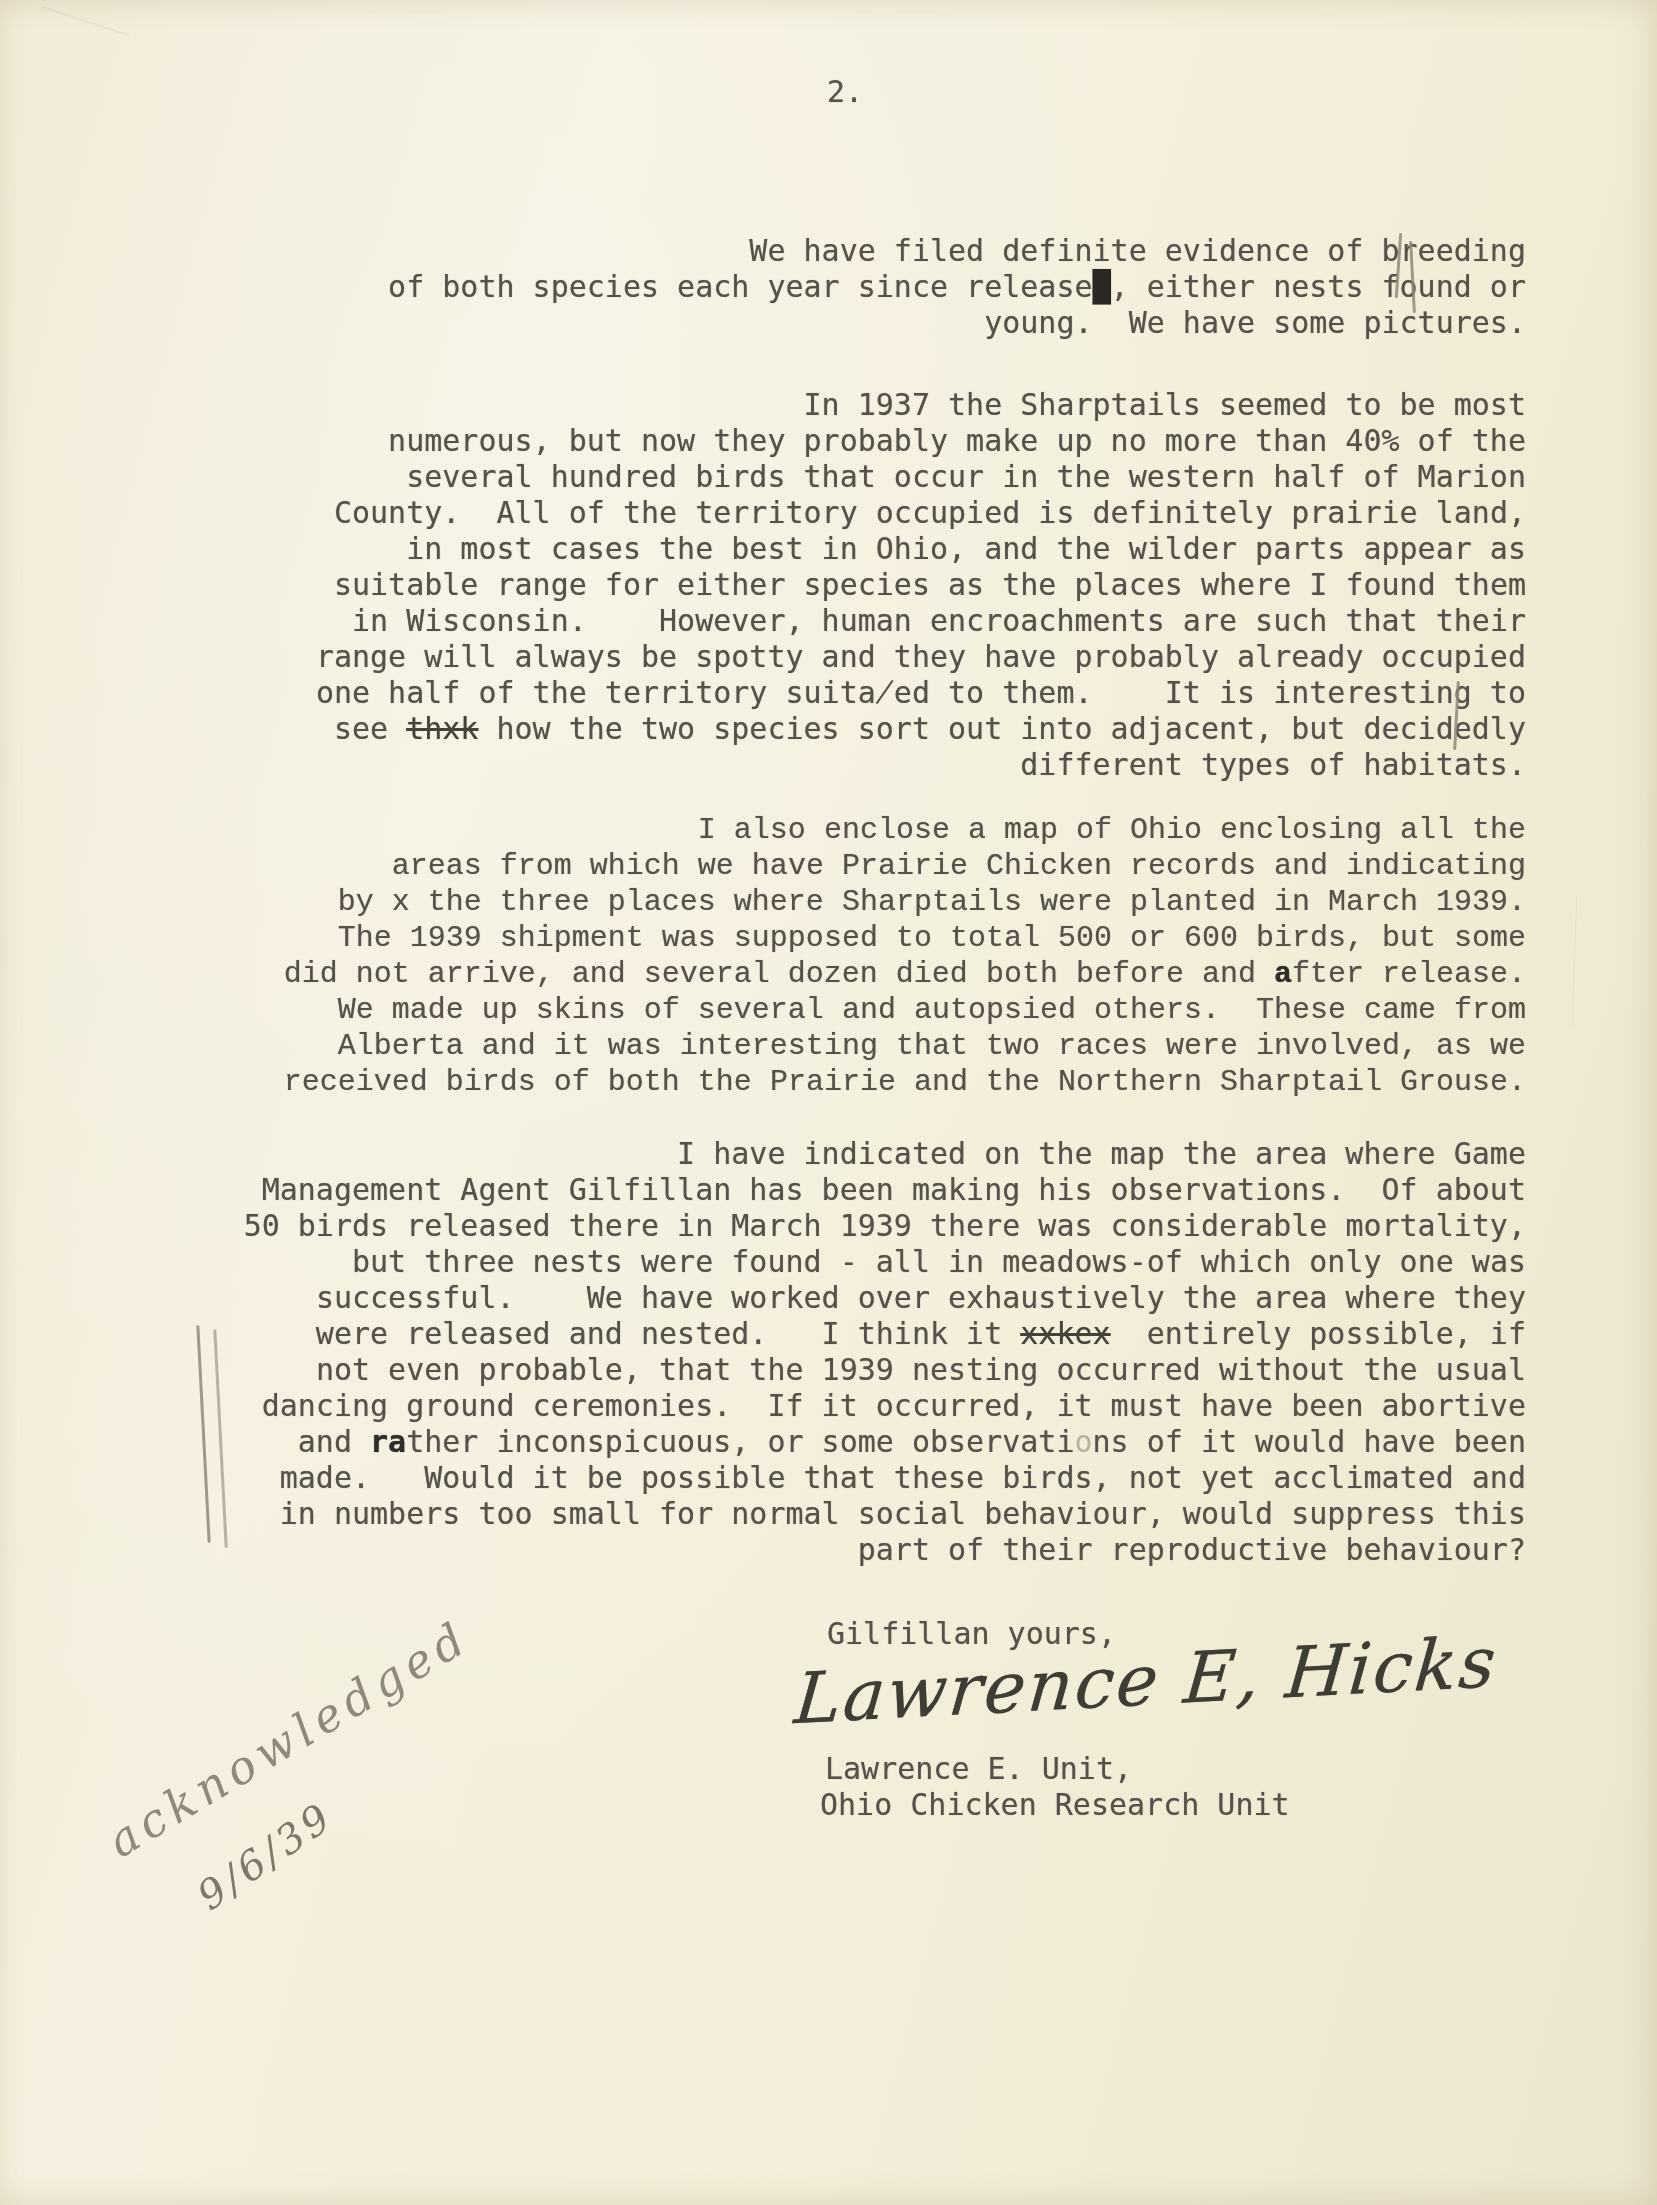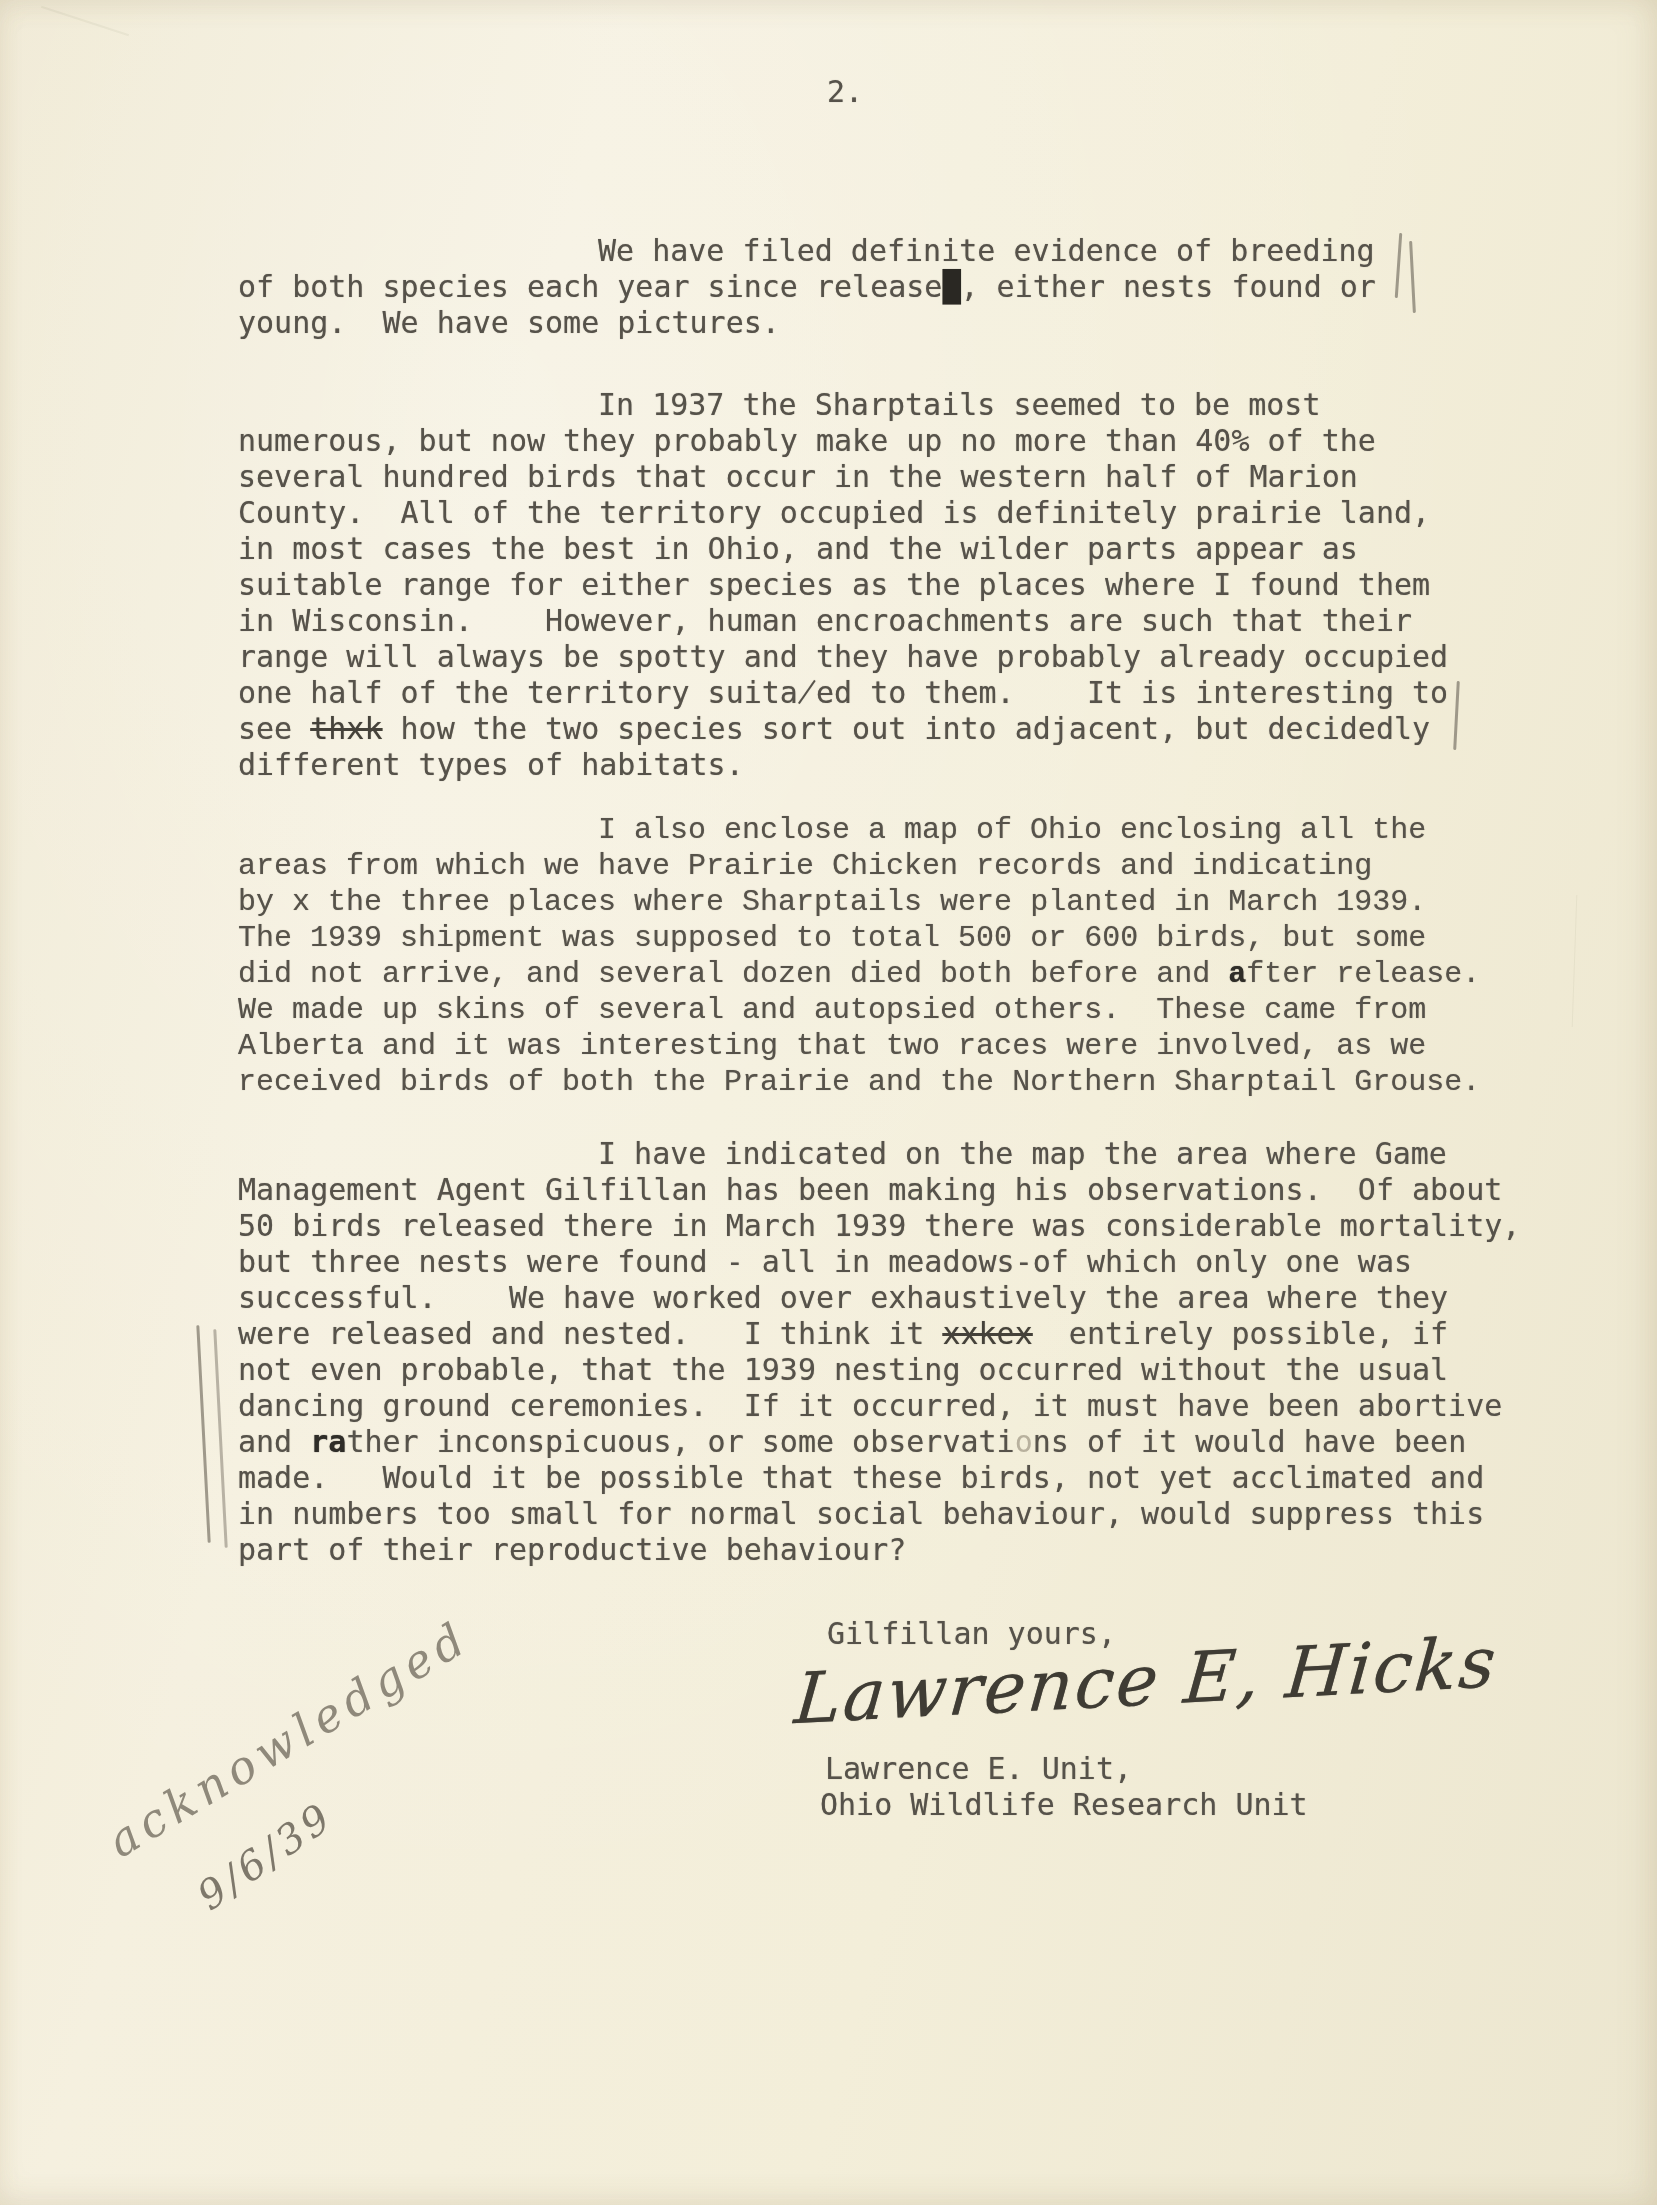--- a/index.html
+++ b/index.html
@@ -19,21 +19,21 @@
     color:#56524a;
     text-shadow:0 0 0.9px rgba(80,76,66,0.55);
     white-space:pre;
   }
   .page-number{position:absolute;left:827px;top:74px;}
   .letter-body{position:absolute;left:238px;top:233px;width:1288px;}
   .para{margin:0;}
   .para:nth-child(2){margin-top:46px;}
   .para:nth-child(3){margin-top:28.5px;font-family:Liberation Mono, monospace;}
   .para:nth-child(4){margin-top:36px;}
-  .line{white-space:pre;height:36px;}
+  .line{white-space:pre;height:36px;text-align:right;}
   .line.indent{padding-left:360px;}
   .seg-strike{text-decoration:line-through;text-decoration-thickness:2.5px;color:#45423a;}
   .seg-dark{color:#2f2d28;font-weight:bold;text-shadow:0 0 1.1px rgba(40,38,32,0.8);}
   .seg-faint{color:#b8b19e;text-shadow:none;}
   .seg-blot{color:#2a2823;text-shadow:none;}
   .closing-salutation{position:absolute;left:827px;top:1616px;}
   .signature-script{
     position:absolute;left:795px;top:1658px;width:676px;
     font-family:"DejaVu Serif", serif;font-style:italic;
     font-size:70px;letter-spacing:2.1px;color:#3f3c34;
@@ -82,20 +82,20 @@
 
   <div class="pencil" style="left:1397px;top:233px;width:2.8px;height:65px;transform:rotate(4deg);"></div>
   <div class="pencil" style="left:1411px;top:241px;width:2.8px;height:72px;transform:rotate(-3deg);"></div>
   <div class="pencil" style="left:1455px;top:681px;width:2.8px;height:69px;transform:rotate(3deg);"></div>
   <div class="pencil" style="left:202px;top:1325px;width:2.8px;height:218px;transform:rotate(-3deg);"></div>
   <div class="pencil light" style="left:219px;top:1329px;width:2.8px;height:219px;transform:rotate(-3deg);"></div>
 
   <div class="typed closing-salutation">Gilfillan yours,</div>
   <div class="signature-script">Lawrence E, Hicks</div>
   <div class="typed typed-name">Lawrence E. Unit,</div>
-  <div class="typed typed-org">Ohio Wildlife Research Unit</div>
+  <div class="typed typed-org">Ohio Chicken Research Unit</div>
 
   <div class="handwritten hw-ack">acknowledged</div>
   <div class="handwritten hw-date">9/6/39</div>
 
   <div class="edge-shade"></div>
 </div>
 
 
 </body></html>

